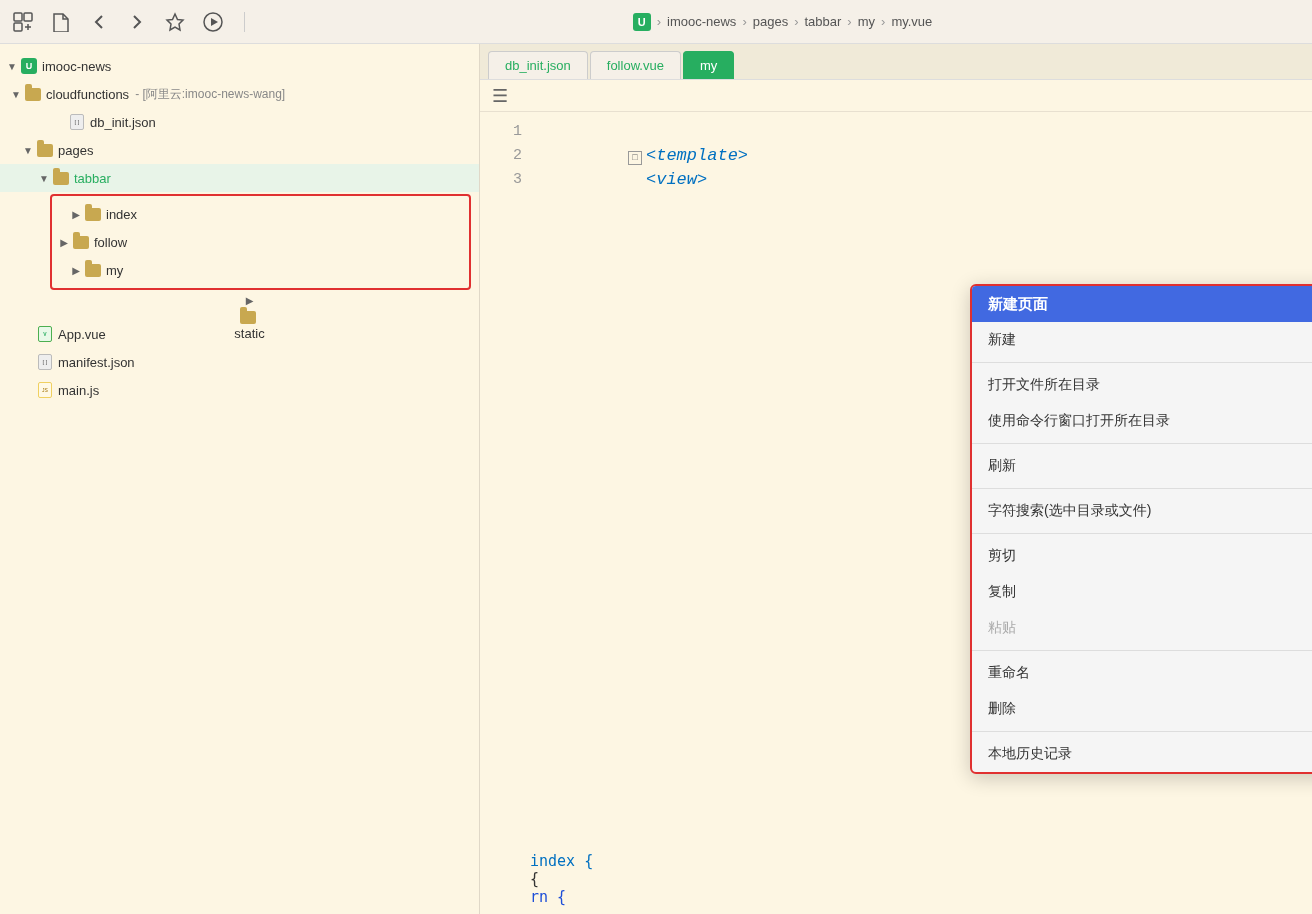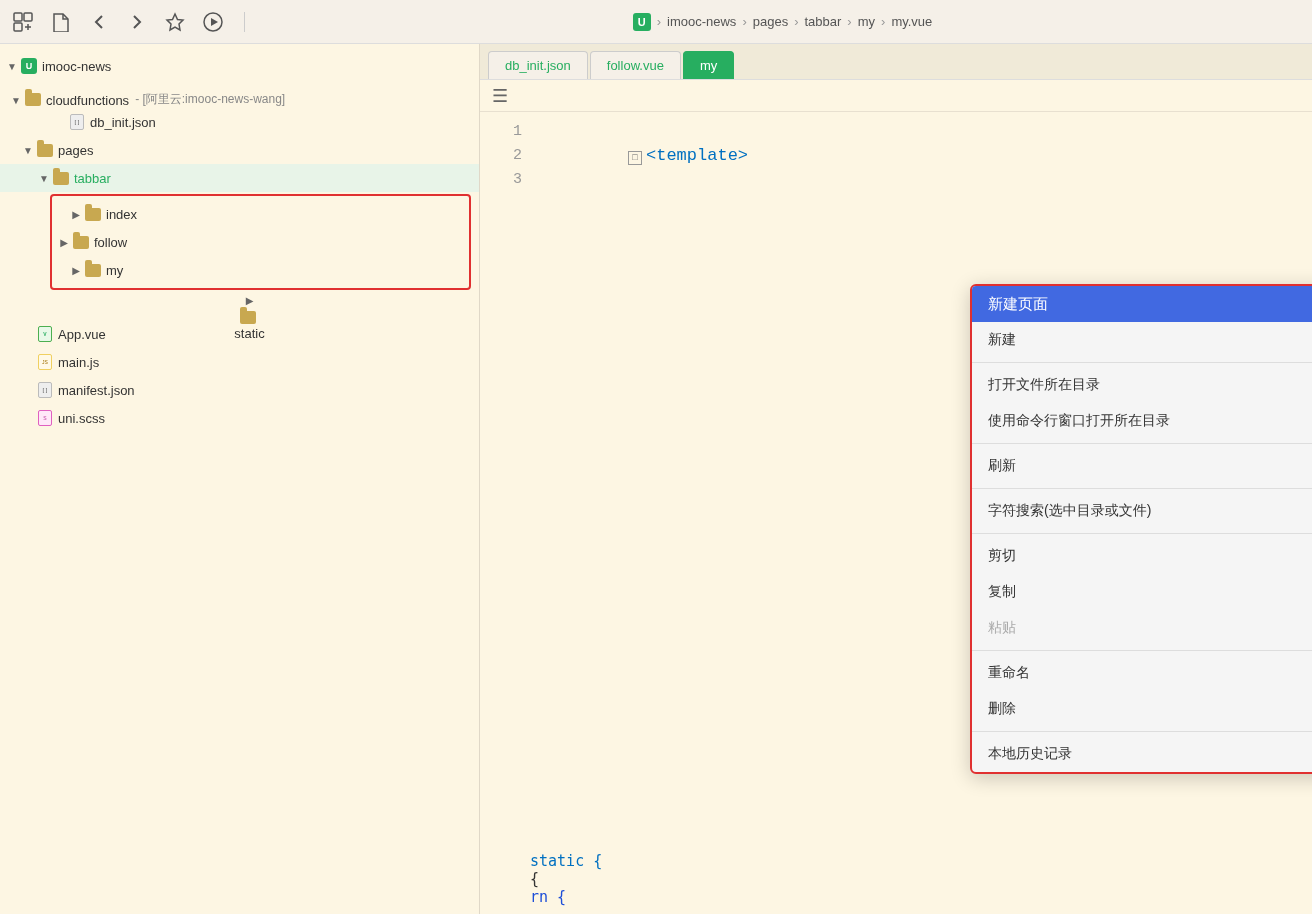--- a/index.html
+++ b/index.html
@@ -247,20 +247,21 @@
       text-align: right;
       color: #999;
       font-size: 15px;
       flex-shrink: 0;
     }
     .line-number { height: 24px; line-height: 24px; }
 
     .code-content {
       flex: 1;
       padding: 0 8px;
+      font-style: italic;
     }
     .code-line {
       height: 24px;
       line-height: 24px;
       white-space: pre;
     }
 
     .code-tag { color: #0070c1; font-size: 17px; font-weight: 500; }
 
     
@@ -369,21 +370,21 @@
   <div class="sidebar">
 
     <div class="tree-item" style="padding-left:4px;">
       <span class="tree-arrow expanded"></span>
       <span class="tree-icon">
         <div class="icon-root">U</div>
       </span>
       <span style="font-weight:500;">imooc-news</span>
     </div>
 
-    <div class="tree-item" style="align-items:flex-end;">
+    <div class="tree-item" style="">
       <span class="tree-arrow expanded"></span>
       <span class="tree-icon">
         <div class="icon-folder"></div>
       </span>
       <span>cloudfunctions</span>
       <span style="color:#888;margin-left:6px;font-size:12px;">- [阿里云:imooc-news-wang]</span>
     </div>
 
     <div class="tree-item" style="padding-left:52px;">
       <span class="tree-arrow empty"></span>
@@ -448,41 +449,34 @@
       <span class="tree-arrow empty"></span>
       <span class="tree-icon">
         <div class="icon-vue">V</div>
       </span>
       <span>App.vue</span>
     </div>
 
     <div class="tree-item" style="padding-left:20px;">
       <span class="tree-arrow empty"></span>
       <span class="tree-icon">
-        <div class="icon-js">JS</div>
-      </span>
-      <span>main.js</span>
+        <div class="icon-json">[ ]</div>
+      </span>
+      <span>manifest.json</span>
     </div>
 
     <div class="tree-item" style="padding-left:20px;">
       <span class="tree-arrow empty"></span>
       <span class="tree-icon">
-        <div class="icon-json">[ ]</div>
-      </span>
-      <span>manifest.json</span>
-    </div>
-
-
-    <div class="tree-item" style="padding-left:20px;">
-      <span class="tree-arrow empty"></span>
-      <span class="tree-icon">
-        <div class="icon-scss">S</div>
-      </span>
-      <span>uni.scss</span>
-    </div>
+        <div class="icon-js">JS</div>
+      </span>
+      <span>main.js</span>
+    </div>
+
+
 
   </div>
 
   <div class="editor-area">
 
     <div class="tab-bar">
       <div class="tab tab-green">
         <span style="color:#27ae60;">db_init.json</span>
       </div>
       <div class="tab tab-green">
@@ -500,35 +494,38 @@
     <div class="code-area">
       <div class="line-numbers">
         <div class="line-number">1</div>
         <div class="line-number">2</div>
         <div class="line-number">3</div>
       </div>
       <div class="code-content">
         <div class="code-line">
           <span style="display:inline-flex;align-items:center;justify-content:center;width:14px;height:14px;border:1px solid #999;font-size:9px;color:#666;margin-right:4px;">□</span><span class="code-tag">&lt;template&gt;</span>
         </div>
+        <div class="code-line">
+          <span style="margin-left:18px;"></span><span class="code-tag">&lt;view&gt;</span>
+        </div>
         <div class="code-line" style="color:#aaa;">
         </div>
       </div>
     </div>
 
     <div style="padding:8px 50px; font-family:'Menlo','Monaco',monospace; font-size:15px; color:#0070c1;">
-      <div><span style="color:#0070c1;">static {</span></div>
+      <div><span style="color:#0070c1;">index {</span></div>
       <div><span style="color:#333;">    {</span></div>
       <div><span style="color:#1d4ed8;">rn {</span></div>
     </div>
 
     <div class="context-menu ctx-red-border">
 
       <div class="ctx-item highlighted">
-        <span style="font-size:15px;font-weight:400;">新建页面</span>
+        <span style="font-size:15px;font-weight:700;">新建页面</span>
       </div>
 
       <div class="ctx-item">
         <span>新建</span>
 
       </div>
 
       <div class="ctx-separator"></div>
 
       <div class="ctx-item">

